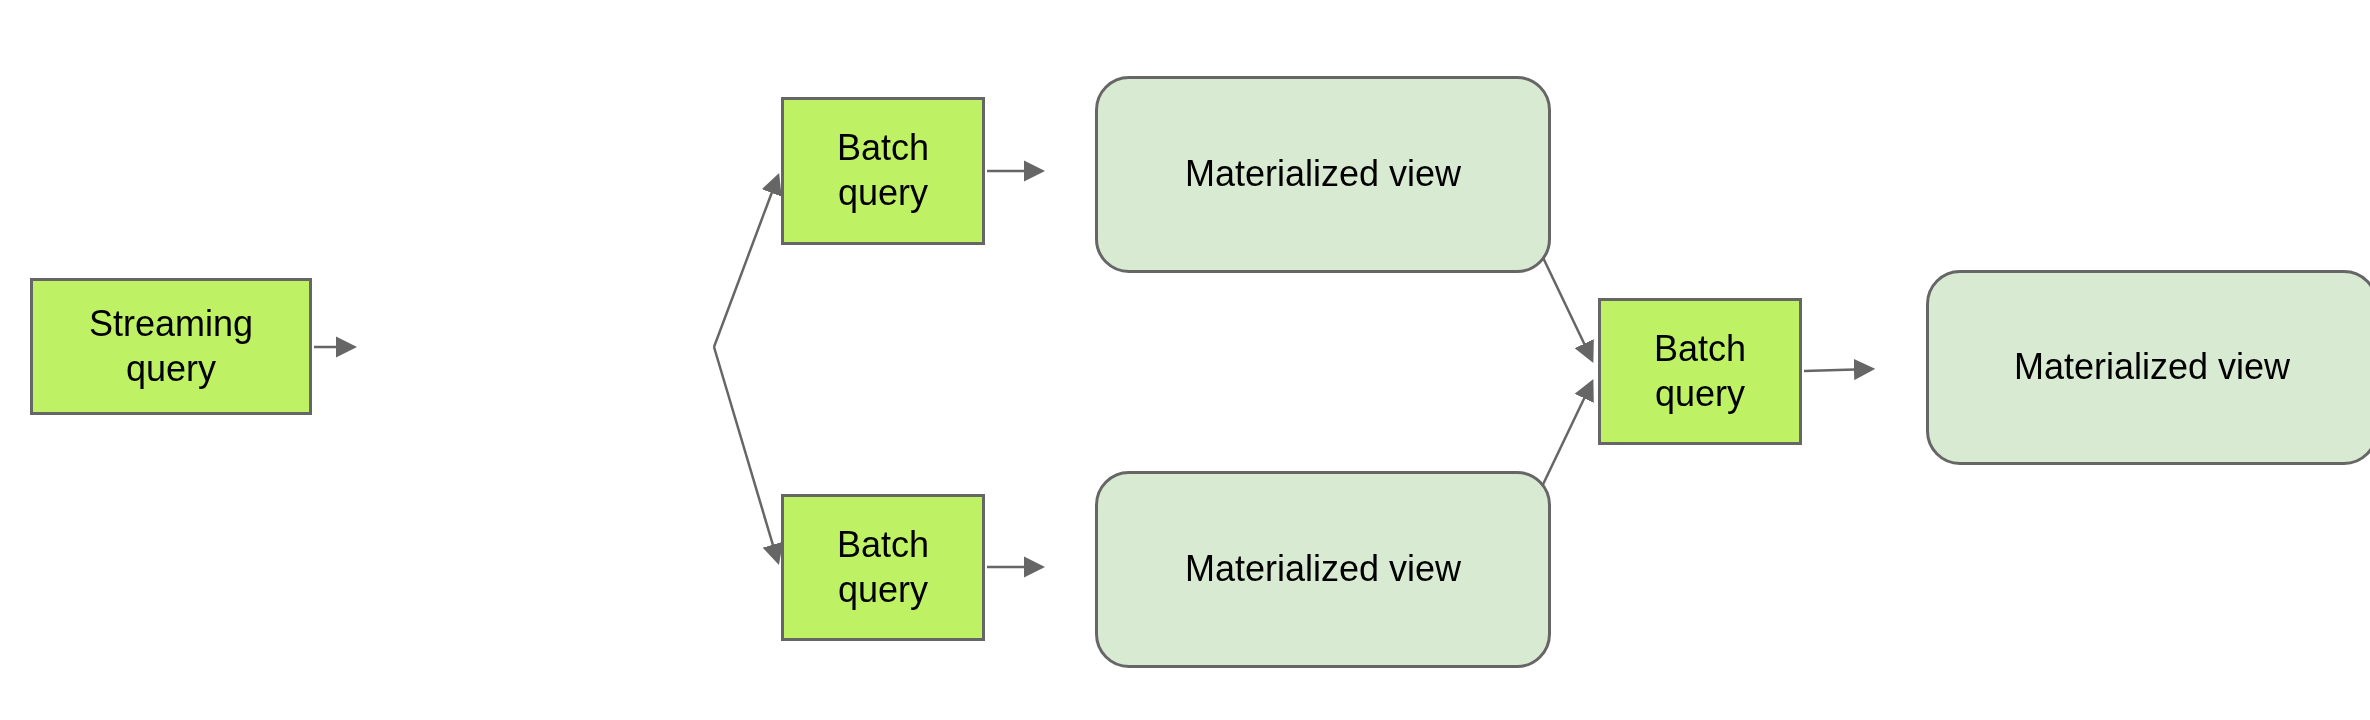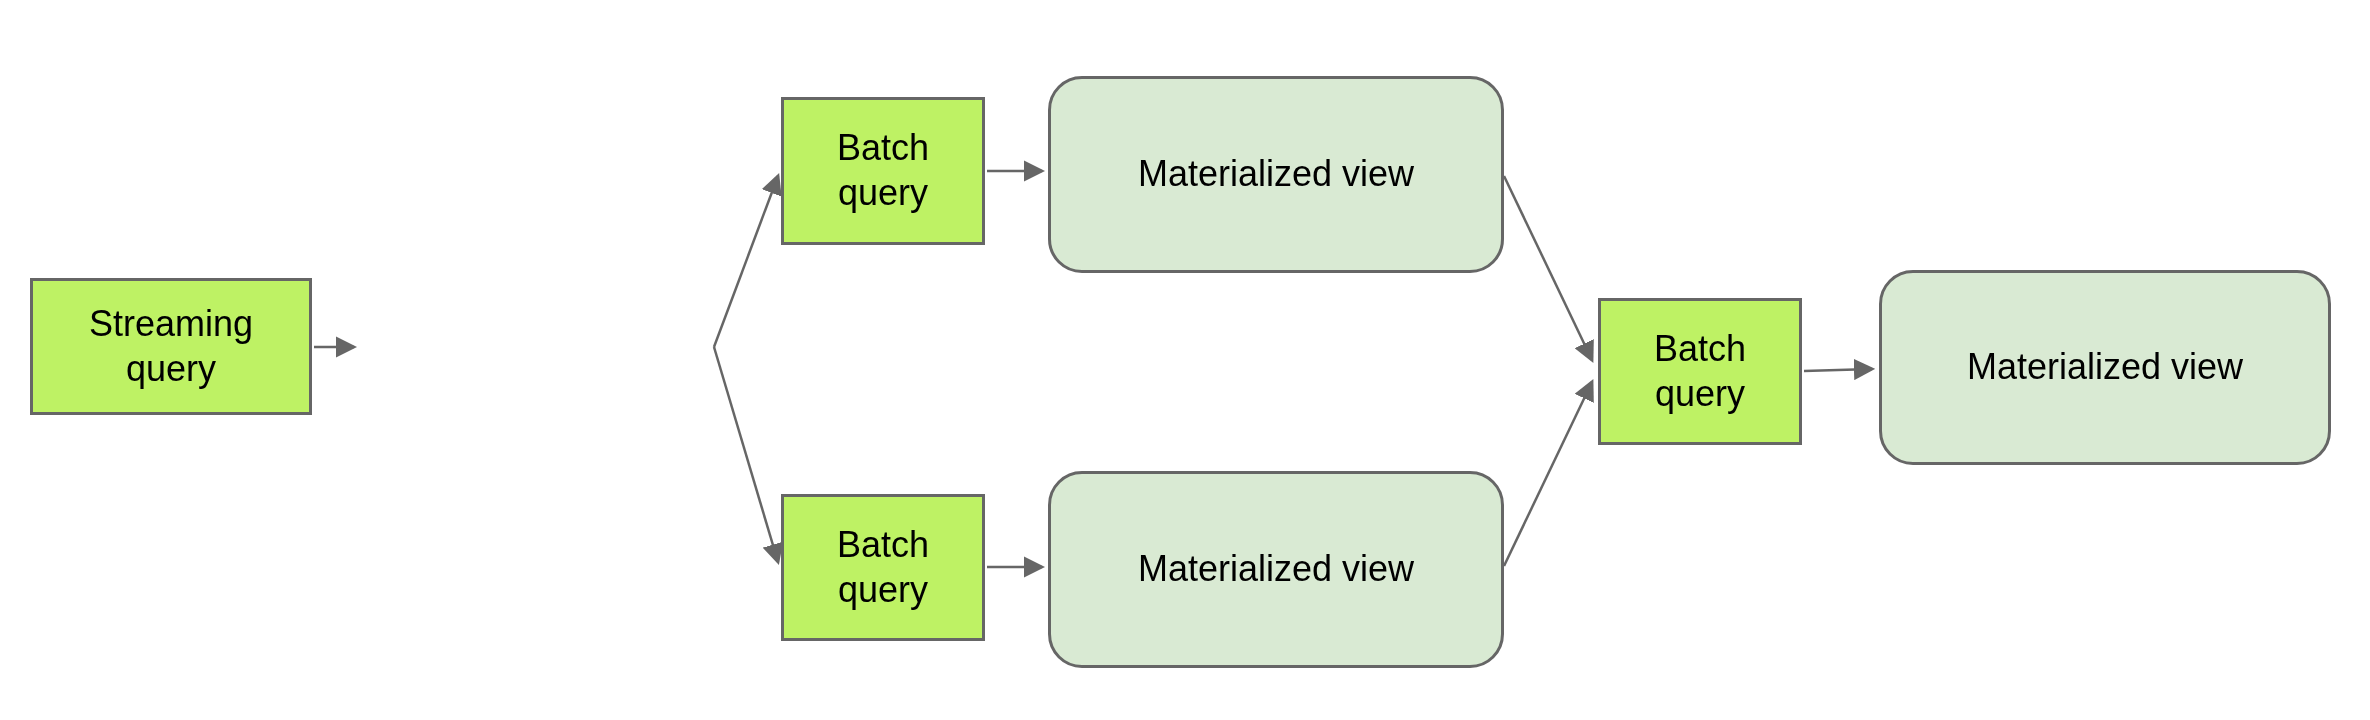--- a/index.html
+++ b/index.html
@@ -34,20 +34,21 @@
     font-size: 36px;
     line-height: 1.24;
   }
   .node-query {
     background: #bef264;
     border-radius: 0;
   }
   .node-view {
     background: #d9ead3;
     border-radius: 34px;
+    margin-left: 47px;
   }
   
   #n-streaming { left: 30px;   top: 278px; width: 282px; height: 137px; padding: 2px 28px; }
   #n-table     { left: 360px;  top: 243px; width: 354px; height: 208px; }
   #n-batch-top { left: 781px;  top: 97px;  width: 204px; height: 148px; padding: 0 22px; }
   #n-mv-top    { left: 1048px; top: 76px;  width: 456px; height: 197px; }
   #n-batch-bot { left: 781px;  top: 494px; width: 204px; height: 147px; padding: 0 22px; }
   #n-mv-bot    { left: 1048px; top: 471px; width: 456px; height: 197px; }
   #n-batch-fin { left: 1598px; top: 298px; width: 204px; height: 147px; padding: 0 22px; }
   #n-mv-fin    { left: 1879px; top: 270px; width: 452px; height: 195px; }

